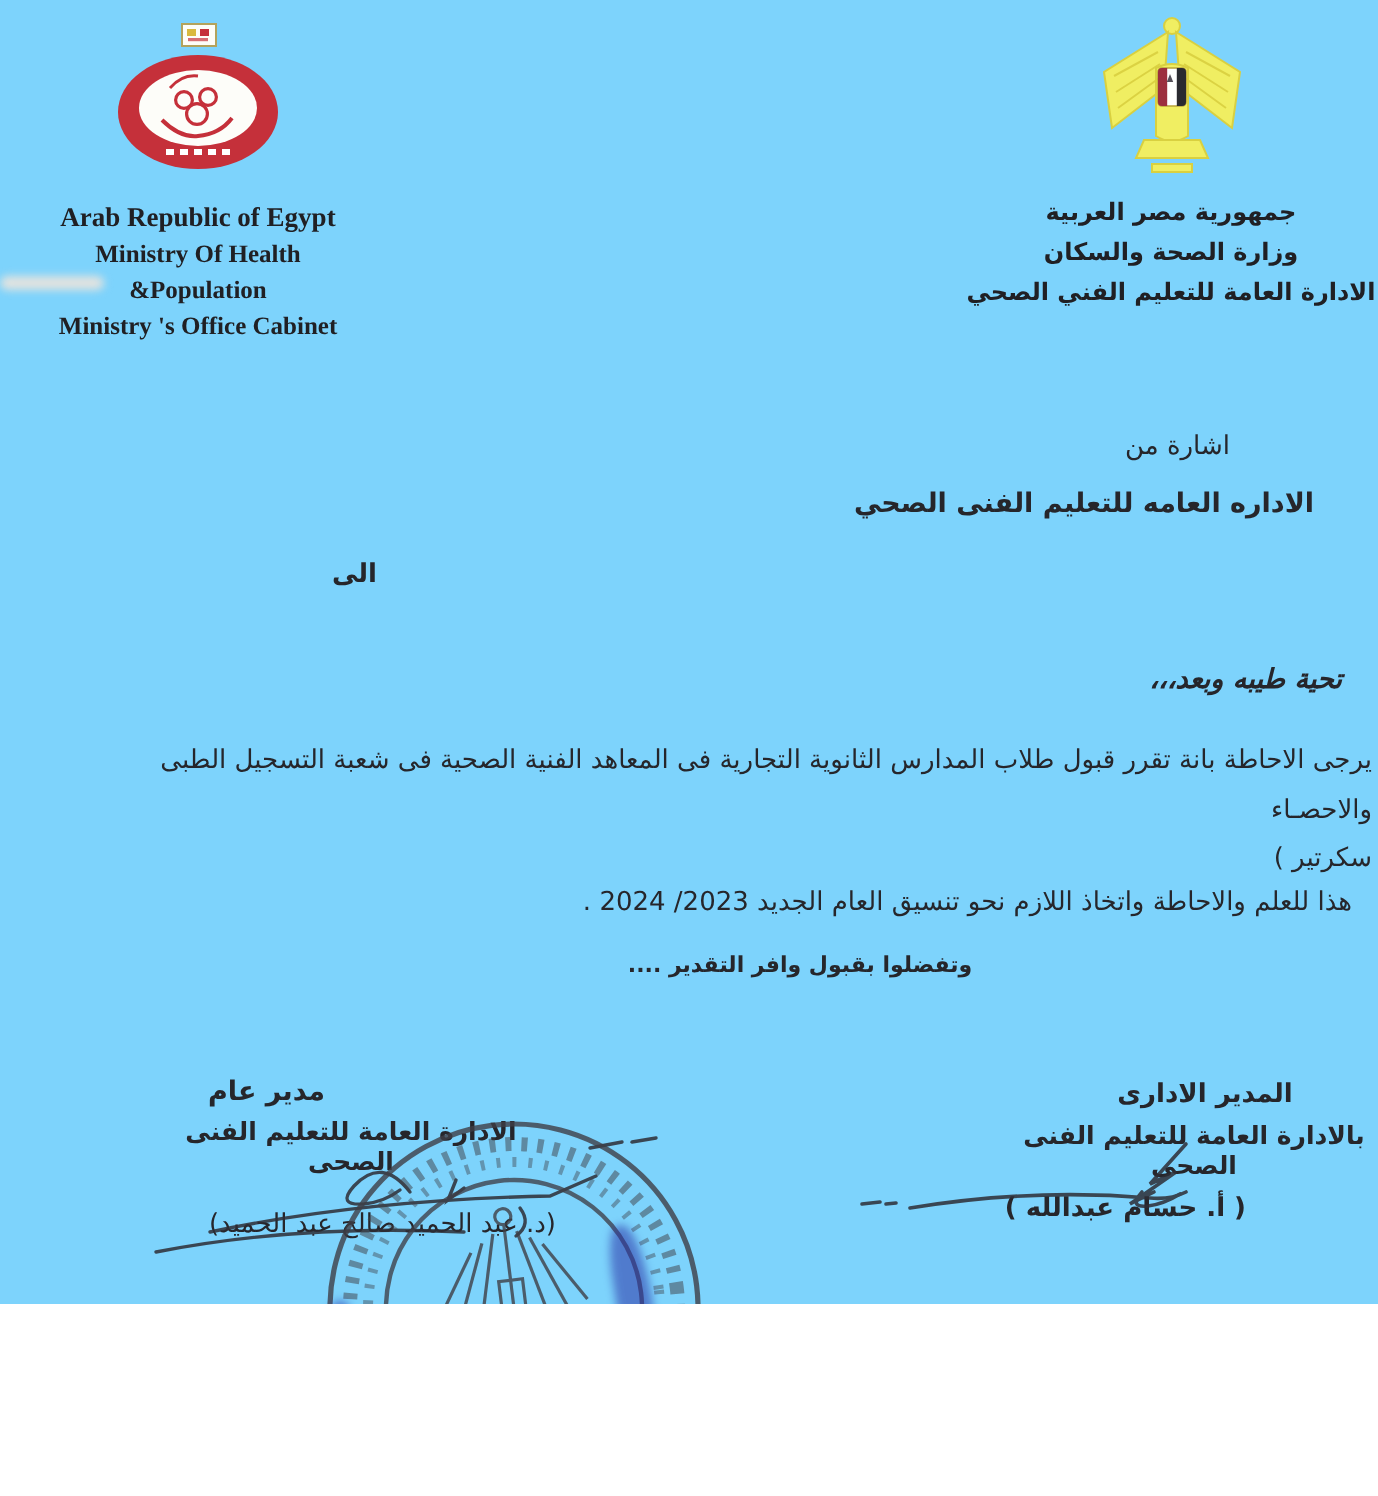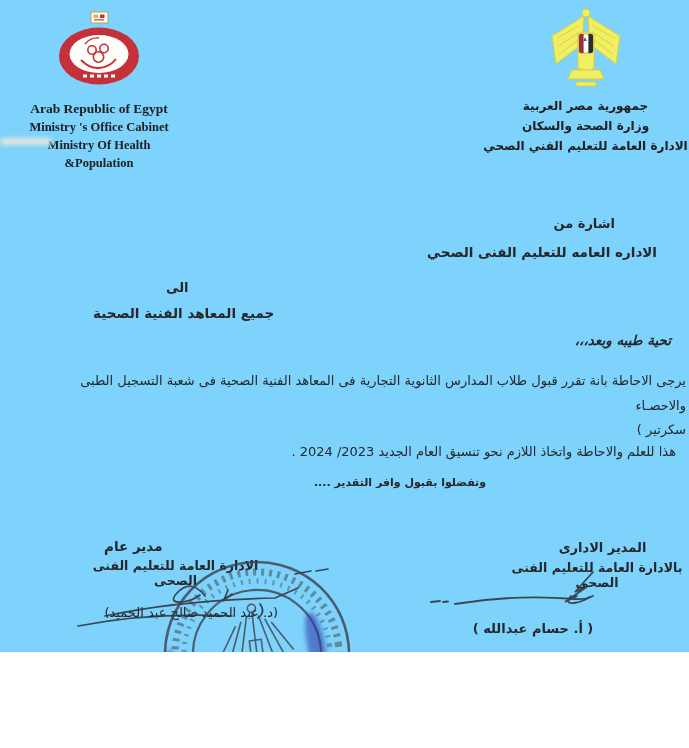--- a/index.html
+++ b/index.html
@@ -19,35 +19,35 @@
     font-size:12.5px; line-height:18px; color:#202024; margin-top:10px;
   }
   .hdr-left .eng .l1{font-size:13.5px;}
   .hdr-right{left:483px; top:6px; width:205px; text-align:center;}
   .hdr-right .arb{
     font-weight:bold; font-size:12px; line-height:20px; color:#202024; margin-top:6px;
   }
   .logo-svg,.eagle-svg{display:block; margin:0 auto;}
 
   
-  .ref-label{top:216px; right:74px; font-size:13px; font-weight:bold;}
+  .ref-label{top:216px; right:74px; font-size:13px; font-weight:normal;}
   .ref-value{top:244px; right:32px; font-size:13.5px; font-weight:bold;margin-left:15px;}
   .to-label{top:280px; left:166px; font-size:13px; font-weight:bold;}
   .to-value{top:305px; left:93px; font-size:13.5px; font-weight:bold;}
   .greeting{top:332px; right:18px; font-size:13.5px; font-weight:bold; font-style:italic;}
 
   
   .body-par{top:369px; left:26px; width:660px; font-size:13px; line-height:24.5px; text-align:right;}
   .action-line{top:444px; right:13px; font-size:13px;}
   .closing{top:476px; left:250px; width:300px; text-align:center; font-size:11px; font-weight:bold;}
 
   
   .sig-title-r{top:540px; left:520px; width:165px; text-align:center; font-size:13px; font-weight:bold;}
   .sig-org-r{top:560px; left:502px; width:190px; text-align:center; font-size:12.5px; font-weight:bold;}
-  .sig-name-r{top:597px; left:443px; width:180px; text-align:center; font-size:13px; font-weight:bold;margin-top:24px;}
+  .sig-name-r{top:597px; left:443px; width:180px; text-align:right; font-size:13px; font-weight:bold;}
   .sig-title-l{top:538px; left:104px; width:105px; text-align:left; font-size:13.5px; font-weight:bold;}
   .sig-org-l{top:558px; left:83px; width:185px; text-align:center; font-size:12.5px; font-weight:bold;}
   .sig-name-l{top:605px; left:68px; width:210px; text-align:right; font-size:13px; font-weight:normal;}
 
   
   .smudge{background:#e3e3df; filter:blur(2px); border-radius:4px;}
   .blue-blob{background:#2c35a8; opacity:.55; filter:blur(2.2px); border-radius:40% 60% 55% 45%;}
 </style>
 </head>
 <body>
@@ -64,22 +64,22 @@
       <ellipse cx="46" cy="44" rx="29.5" ry="19" fill="#fdfdf9"></ellipse>
       <circle cx="39" cy="40" r="4.2" fill="none" stroke="#c5303a" stroke-width="1.6"></circle>
       <circle cx="51" cy="38.5" r="4.2" fill="none" stroke="#c5303a" stroke-width="1.6"></circle>
       <circle cx="45.5" cy="47" r="5.2" fill="none" stroke="#c5303a" stroke-width="1.6"></circle>
       <path d="M28,50 q9,9 18,8 q11,-1 17,-9" fill="none" stroke="#c5303a" stroke-width="2"></path>
       <path d="M32,34 q6,-7 14,-6" fill="none" stroke="#c5303a" stroke-width="1.4"></path>
       <line x1="30" y1="66" x2="62" y2="66" stroke="#ffffff" stroke-width="3" stroke-dasharray="4 3"></line>
     </svg>
     <div class="eng">
       <div class="l1">Arab Republic of Egypt</div>
+      <div>Ministry Of Health &amp;Population</div>
       <div>Ministry 's Office Cabinet</div>
-      <div>Ministry Of Health &amp;Population</div>
     </div>
   </div>
 
   <div class="abs hdr-right">
     <svg class="eagle-svg" width="82" height="84" viewBox="0 0 82 84">
       <g stroke="#d9d040" stroke-width="1">
         <circle cx="41" cy="7" r="4" fill="#f0ee62"></circle>
         <path d="M39,10 L7,30 L11,58 L37,38 Z" fill="#f0ee62"></path>
         <path d="M43,10 L75,30 L71,58 L45,38 Z" fill="#f0ee62"></path>
         <path d="M33,28 Q41,24 49,28 L49,62 Q41,67 33,62 Z" fill="#f0ee62"></path>
@@ -107,21 +107,20 @@
       <div>الادارة العامة للتعليم الفني الصحي</div>
     </div>
   </div>
 
   <div class="abs smudge" style="left:0; top:138px; width:52px; height:7px;"></div>
 
   <div class="abs ar ref-label">اشارة من</div>
   <div class="abs ar ref-value">الاداره العامه  للتعليم الفنى الصحي</div>
 
   <div class="abs ar to-label">الى</div>
-  <div class="abs ar to-value">جميع المعاهد الفنية الصحية</div>
 
   <div class="abs ar greeting">تحية طيبه وبعد،،،</div>
 
   <div class="abs ar body-par">
     <div>يرجى الاحاطة بانة تقرر قبول طلاب المدارس الثانوية التجارية فى المعاهد الفنية الصحية فى شعبة التسجيل الطبى والاحصـاء</div>
     <div>سكرتير )</div>
   </div>
   <div class="abs ar action-line">هذا للعلم والاحاطة واتخاذ اللازم نحو تنسيق العام الجديد 2023/ 2024 .</div>
   <div class="abs ar closing">وتفضلوا بقبول وافر التقدير ....</div>
 

